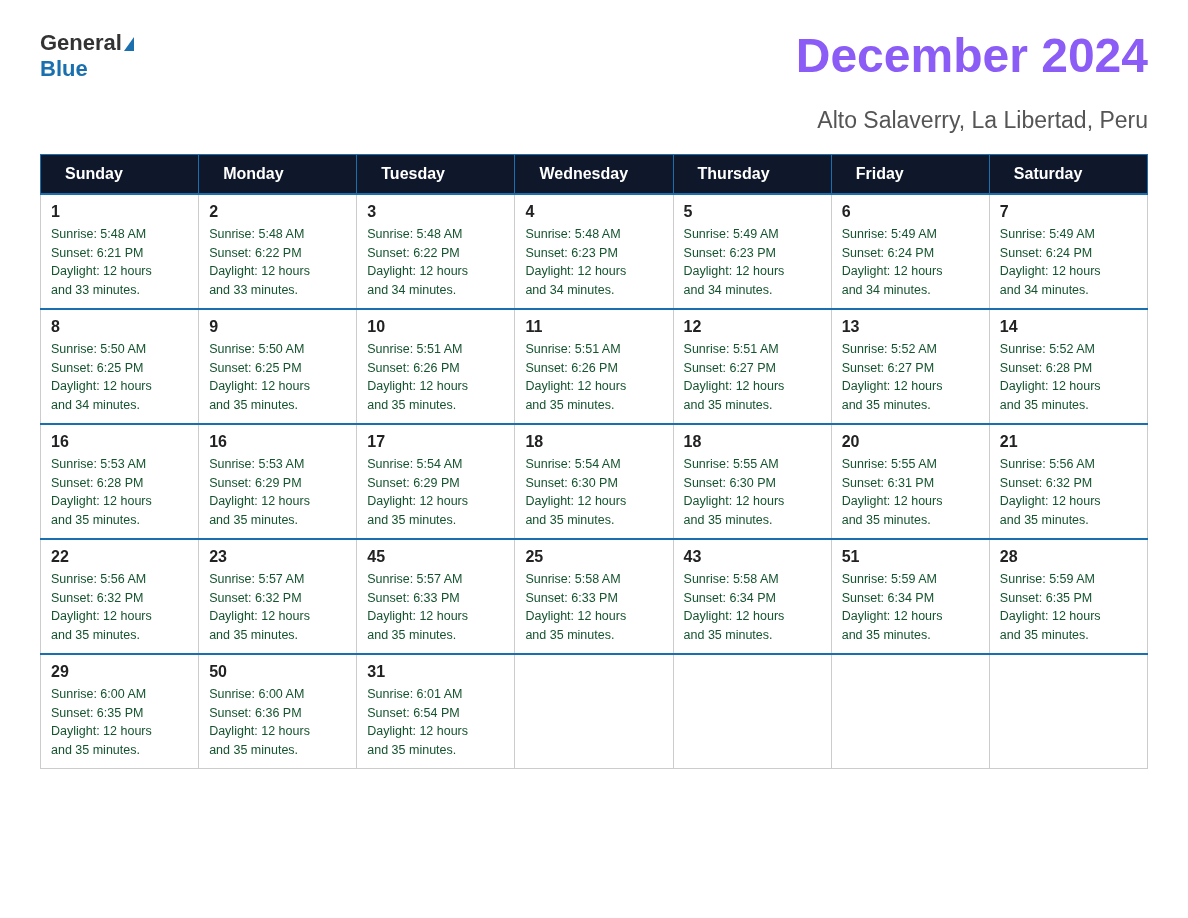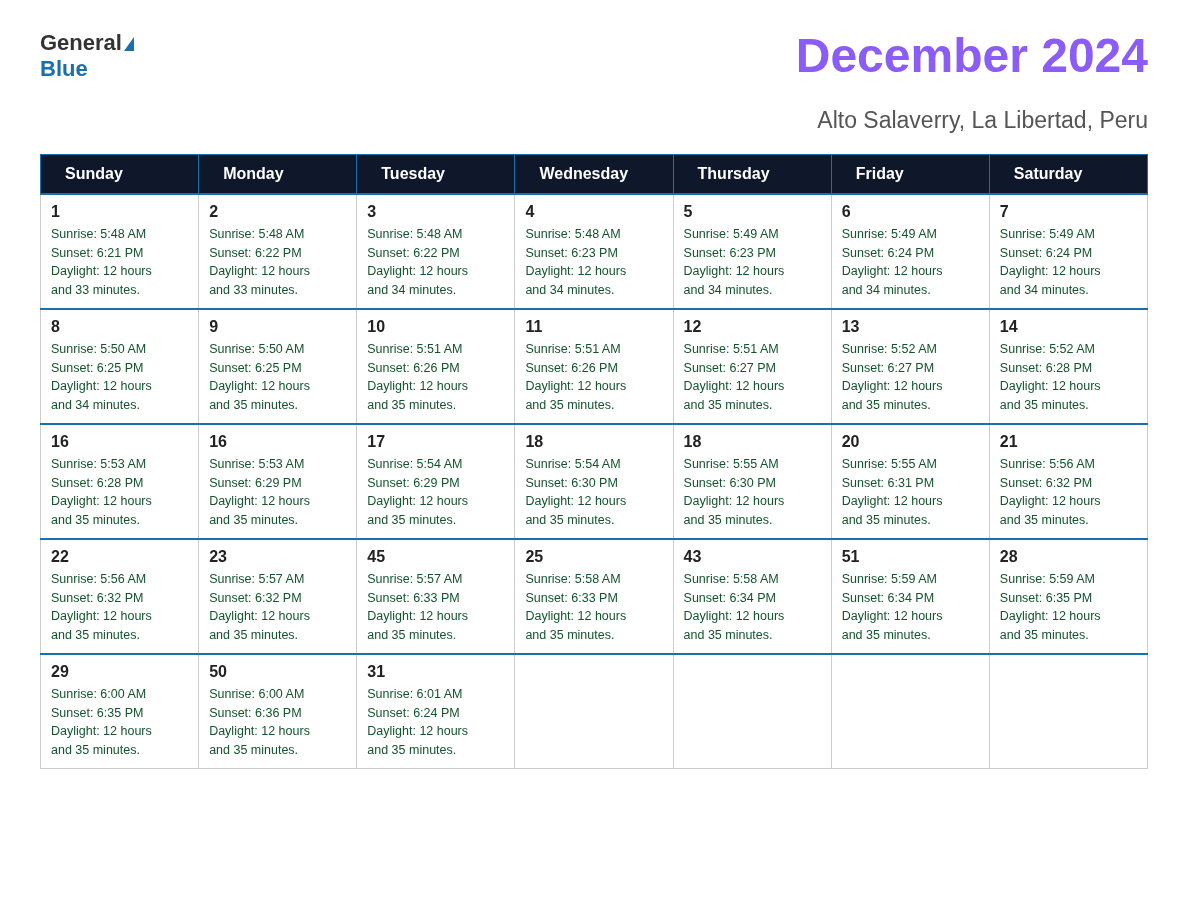--- a/index.html
+++ b/index.html
@@ -330,21 +330,21 @@
         <td>
           <div class="day-number">50</div>
           <div class="day-info" style="white-space: pre-line;">Sunrise: 6:00 AM
 Sunset: 6:36 PM
 Daylight: 12 hours
 and 35 minutes.</div>
         </td>
         <td>
           <div class="day-number">31</div>
           <div class="day-info" style="white-space: pre-line;">Sunrise: 6:01 AM
-Sunset: 6:24 PM
+Sunset: 6:54 PM
 Daylight: 12 hours
 and 35 minutes.</div>
         </td>
         <td></td>
         <td></td>
         <td></td>
         <td></td>
       </tr>
     </tbody>
 </table>

